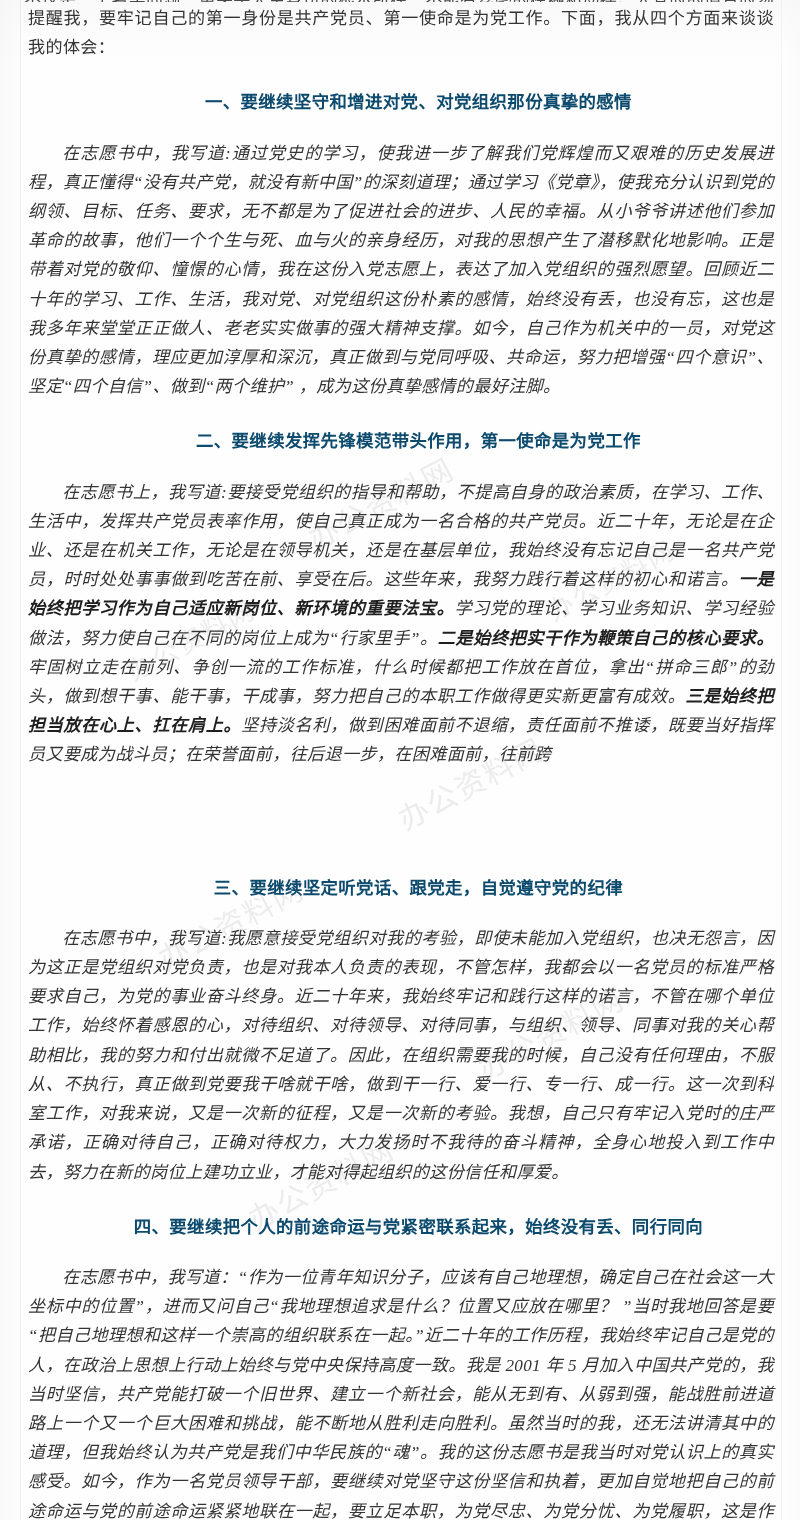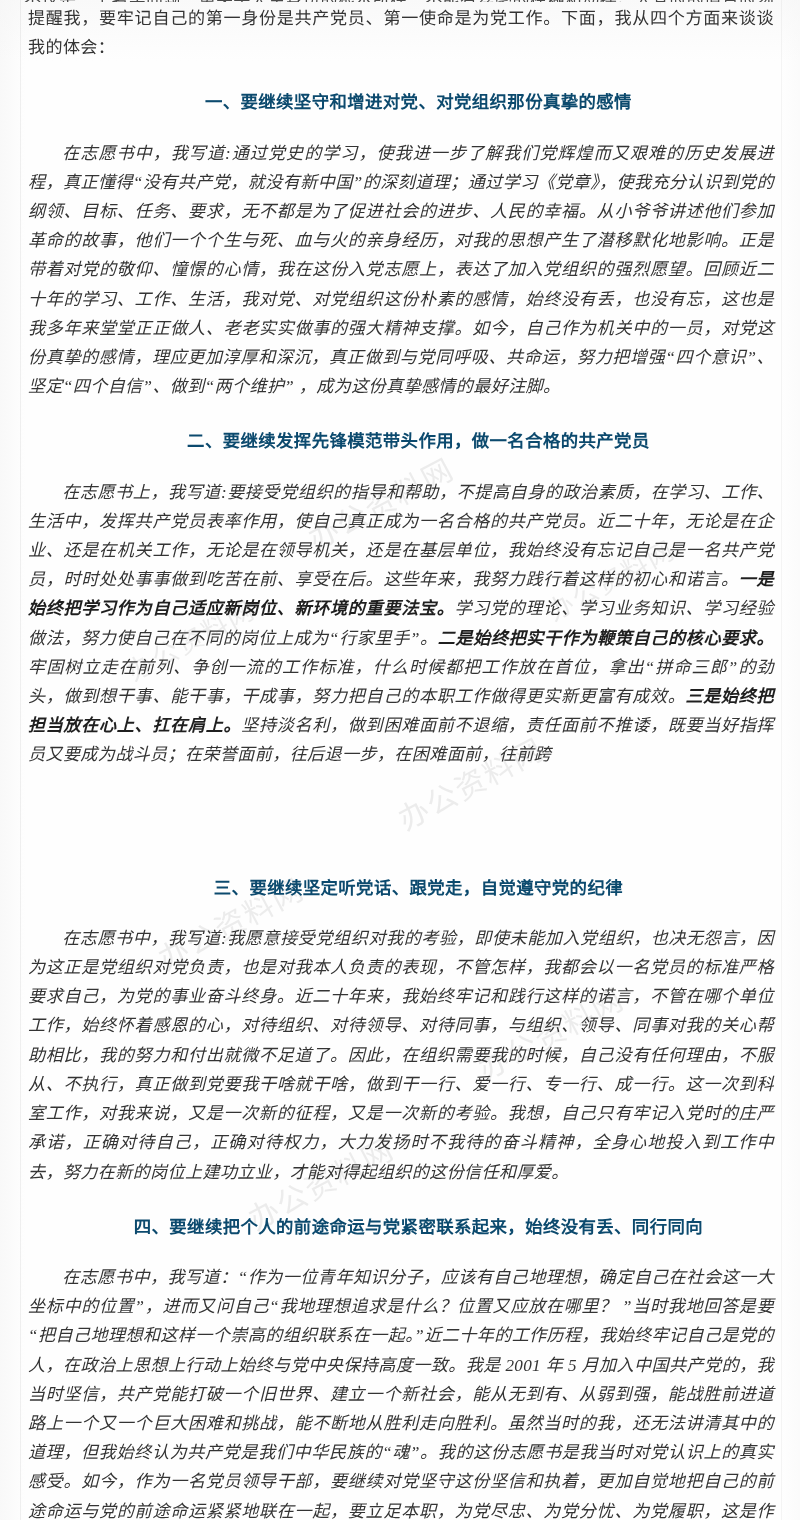--- a/index.html
+++ b/index.html
@@ -168,21 +168,21 @@
 
     <p class="para">提醒我，要牢记自己的第一身份是共产党员、第一使命是为党工作。下面，我从四个方面来谈谈我的体会：</p>
 
     <div class="gap-md"></div>
     <h2 class="heading">一、要继续坚守和增进对党、对党组织那份真挚的感情</h2>
     <div class="gap-sm"></div>
 
     <p class="para indent">在志愿书中，我写道:通过党史的学习，使我进一步了解我们党辉煌而又艰难的历史发展进程，真正懂得“没有共产党，就没有新中国”的深刻道理；通过学习《党章》，使我充分认识到党的纲领、目标、任务、要求，无不都是为了促进社会的进步、人民的幸福。从小爷爷讲述他们参加革命的故事，他们一个个生与死、血与火的亲身经历，对我的思想产生了潜移默化地影响。正是带着对党的敬仰、憧憬的心情，我在这份入党志愿上，表达了加入党组织的强烈愿望。回顾近二十年的学习、工作、生活，我对党、对党组织这份朴素的感情，始终没有丢，也没有忘，这也是我多年来堂堂正正做人、老老实实做事的强大精神支撑。如今，自己作为机关中的一员，对党这份真挚的感情，理应更加淳厚和深沉，真正做到与党同呼吸、共命运，努力把增强“四个意识”、坚定“四个自信”、做到“两个维护” ，成为这份真挚感情的最好注脚。</p>
 
     <div class="gap-md"></div>
-    <h2 class="heading">二、要继续发挥先锋模范带头作用，做一名合格的共产党员</h2>
+    <h2 class="heading">二、要继续发挥先锋模范带头作用，第一使命是为党工作</h2>
     <div class="gap-sm"></div>
 
     <p class="para indent">
       <span>在志愿书上，我写道:要接受党组织的指导和帮助，不提高自身的政治素质，在学习、工作、生活中，发挥共产党员表率作用，使自己真正成为一名合格的共产党员。近二十年，无论是在企业、还是在机关工作，无论是在领导机关，还是在基层单位，我始终没有忘记自己是一名共产党员，时时处处事事做到吃苦在前、享受在后。这些年来，我努力践行着这样的初心和诺言。</span><span class="strong-run">一是始终把学习作为自己适应新岗位、新环境的重要法宝。</span><span>学习党的理论、学习业务知识、学习经验做法，努力使自己在不同的岗位上成为“行家里手”。</span><span class="strong-run">二是始终把实干作为鞭策自己的核心要求。</span><span>牢固树立走在前列、争创一流的工作标准，什么时候都把工作放在首位，拿出“拼命三郎”的劲头，做到想干事、能干事，干成事，努力把自己的本职工作做得更实新更富有成效。</span><span class="strong-run">三是始终把担当放在心上、扛在肩上。</span><span>坚持淡名利，做到困难面前不退缩，责任面前不推诿，既要当好指挥员又要成为战斗员；在荣誉面前，往后退一步，在困难面前，往前跨</span>
     </p>
 
     <div class="page-break-gap"></div>
 
 
     <div class="gap-md"></div>

